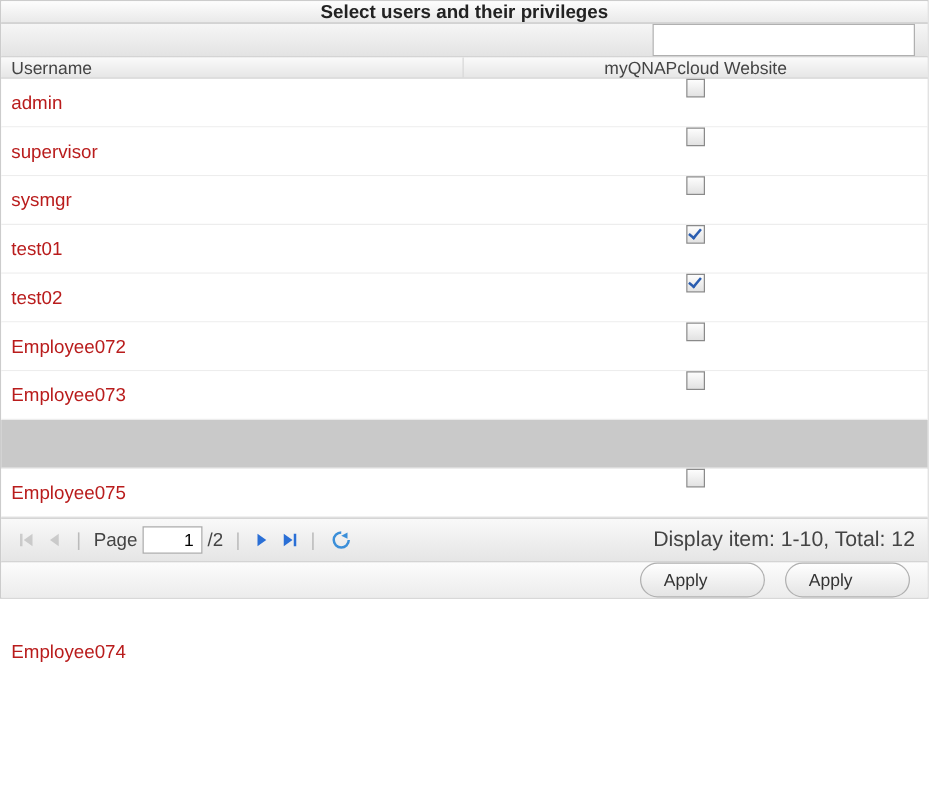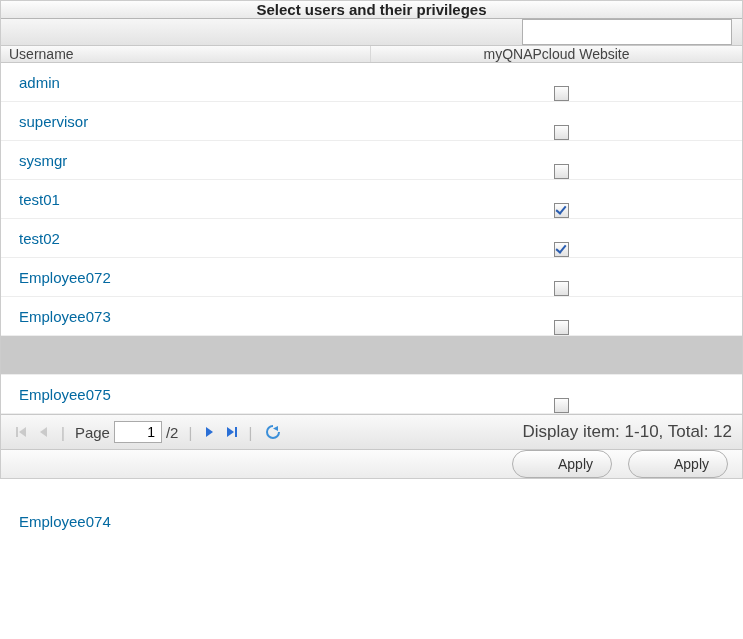--- a/index.html
+++ b/index.html
@@ -49,41 +49,40 @@
   .col-user {
     flex: 0 0 370px;
     padding: 0 8px;
     display: flex; align-items: center;
     border-right: 1px solid #d8d8d8;
     color: #444;
     text-align: right;
   }
   .col-priv {
     flex: 1;
-    display: flex; align-items: flex-end; justify-content: center;
+    display: flex; align-items: flex-start; justify-content: center;
     color: #444;
   }
   .rows {
     flex: none;
   }
   .row {
     height: 39px;
     display: flex;
     border-bottom: 1px solid #ededed;
     background: #fff;
   }
   .row.selected {
     background: #c9c9c9;
     flex-direction: column;
   }
   .row .col-user {
     border-right: none;
     font-size: 15px;
-    color: #0369a1;
-    margin-left: 10px;
+    color: #b91c1c;
   }
   .row .col-priv {
     justify-content: center;
   }
   .chk {
     width: 15px; height: 15px;
     border: 1px solid #8a8a8a;
     background: linear-gradient(to bottom, #fdfdfd, #e2e2e2);
     display: inline-flex; align-items: center; justify-content: center;
     cursor: pointer;
@@ -144,21 +143,21 @@
     display: flex; align-items: center; justify-content: flex-end;
     padding-right: 14px;
     gap: 16px;
   }
   .btn {
     min-width: 100px;
     height: 28px;
     border: 1px solid #b0b0b0;
     border-radius: 14px;
     background: linear-gradient(to bottom, #ffffff, #e4e4e4);
-    display: inline-flex; align-items: center; justify-content: flex-end;
+    display: inline-flex; align-items: center; justify-content: flex-start;
     font-size: 14px;
     color: #333;
     cursor: pointer;
     padding: 0 18px;
   }
 </style>
 </head>
 <body>
 
 <div class="dialog">

